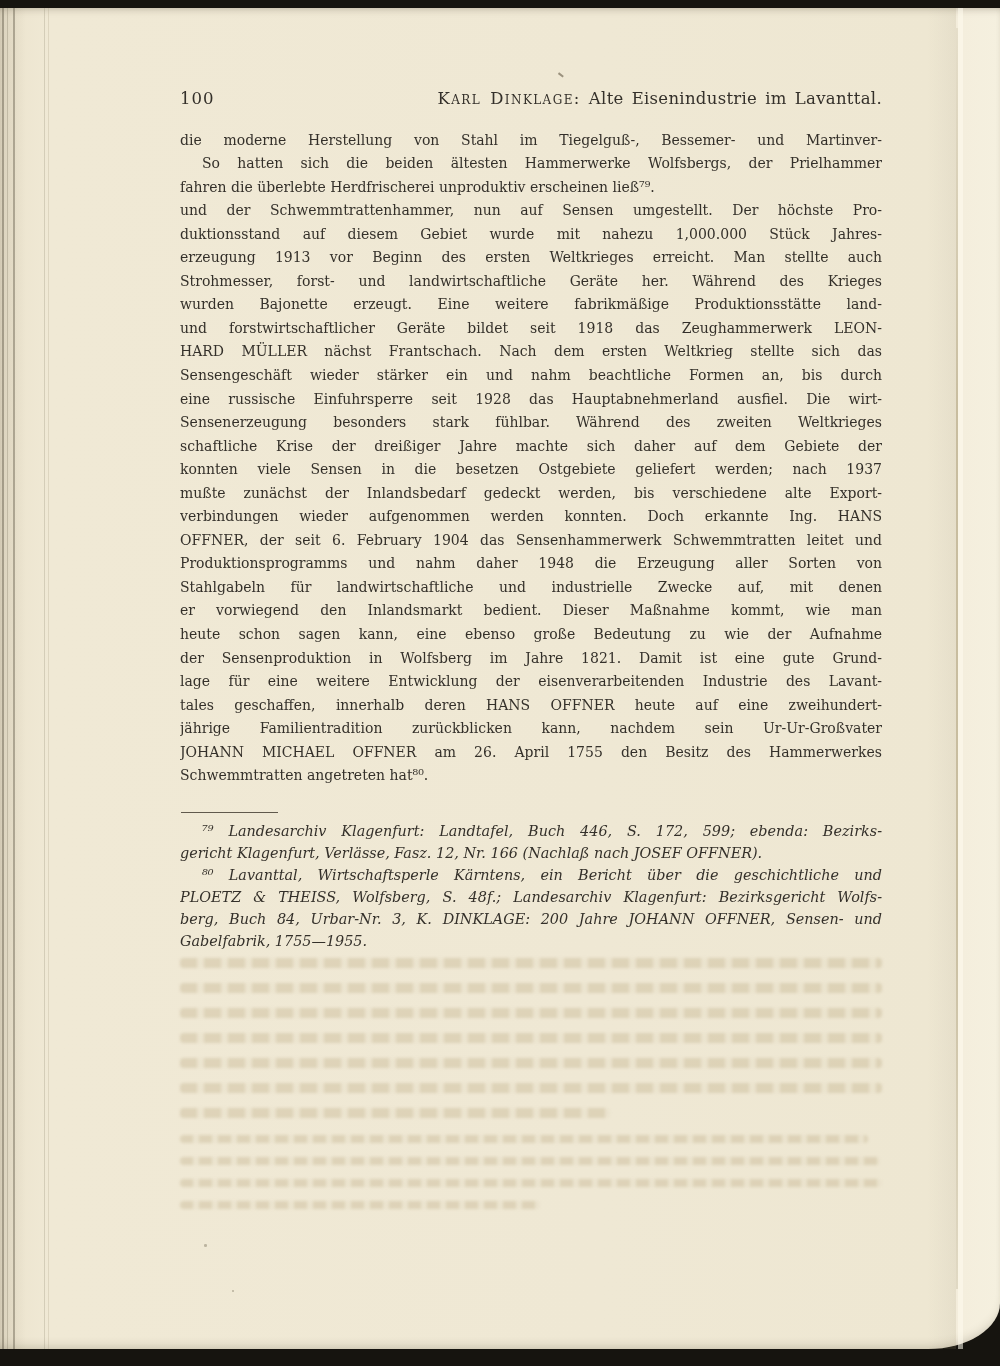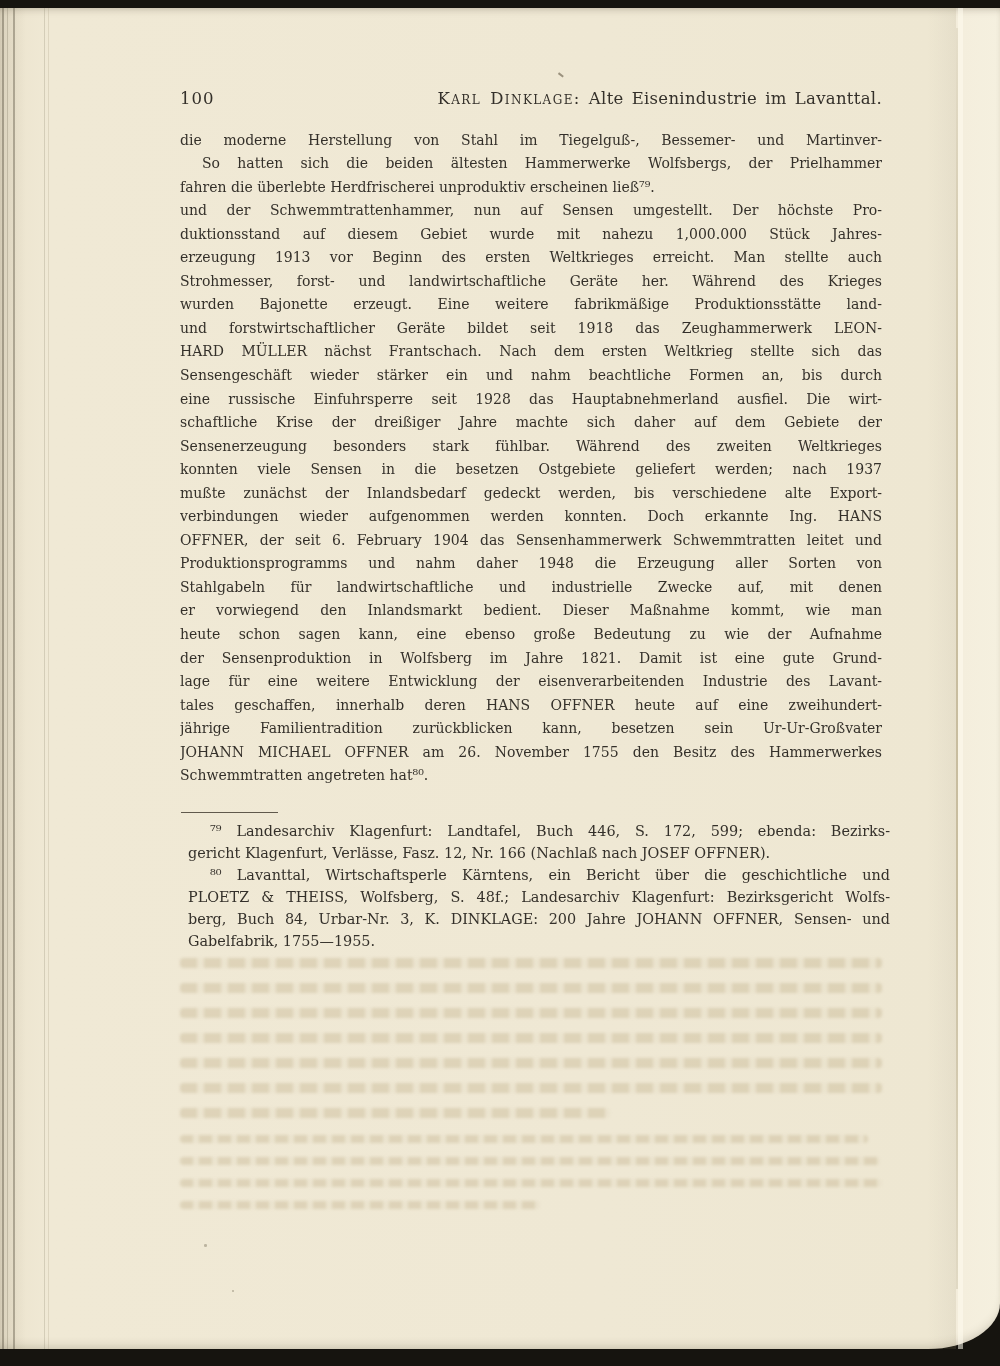--- a/index.html
+++ b/index.html
@@ -46,21 +46,21 @@
   .rhead .sc{font-variant:small-caps;letter-spacing:1.4px;}
 
   
   #body-lines{position:absolute;left:180px;top:120.5px;width:702px;font-size:14px;color:var(--ink);}
   #body-lines .bl{height:23.55px;line-height:23.55px;text-align:justify;text-align-last:justify;overflow:hidden;}
   #body-lines .bl.end{text-align-last:left;}
   .indent{text-indent:22px;}
 
   
   .footrule{position:absolute;left:181px;top:804px;width:97px;border-top:1.4px solid rgba(70,64,52,.85);}
-  #footnote-lines{position:absolute;left:188px;top:812px;width:702px;font-size:14.4px;color:var(--ink);}
+  #footnote-lines{position:absolute;left:180px;top:812px;width:702px;font-size:14.4px;color:var(--ink);font-style:italic;}
   #footnote-lines .fl{height:22px;line-height:22px;text-align:justify;text-align-last:justify;overflow:hidden;}
   #footnote-lines .fl.end{text-align-last:left;}
 
   
   #ghosts{position:absolute;left:180px;top:0;width:702px;height:100%;filter:blur(1.6px);}
   .ghost{position:absolute;left:0;height:10px;border-radius:4px;
     background:repeating-linear-gradient(90deg,rgba(172,150,104,.26) 0 17px,rgba(172,150,104,.05) 17px 24px);}
   .ghost.small{height:8px;
     background:repeating-linear-gradient(90deg,rgba(166,143,96,.24) 0 13px,rgba(166,143,96,.05) 13px 19px);}
 
@@ -111,35 +111,35 @@
         <div class="bl end">fahren die überlebte Herdfrischerei unproduktiv erscheinen ließ⁷⁹.</div>
         <div class="bl">und der Schwemmtrattenhammer, nun auf Sensen umgestellt. Der höchste Pro-</div>
         <div class="bl">duktionsstand auf diesem Gebiet wurde mit nahezu 1,000.000 Stück Jahres-</div>
         <div class="bl">erzeugung 1913 vor Beginn des ersten Weltkrieges erreicht. Man stellte auch</div>
         <div class="bl">Strohmesser, forst- und landwirtschaftliche Geräte her. Während des Krieges</div>
         <div class="bl">wurden Bajonette erzeugt. Eine weitere fabrikmäßige Produktionsstätte land-</div>
         <div class="bl">und forstwirtschaftlicher Geräte bildet seit 1918 das Zeughammerwerk LEON-</div>
         <div class="bl">HARD MÜLLER nächst Frantschach. Nach dem ersten Weltkrieg stellte sich das</div>
         <div class="bl">Sensengeschäft wieder stärker ein und nahm beachtliche Formen an, bis durch</div>
         <div class="bl">eine russische Einfuhrsperre seit 1928 das Hauptabnehmerland ausfiel. Die wirt-</div>
+        <div class="bl">Sensenerzeugung besonders stark fühlbar. Während des zweiten Weltkrieges</div>
         <div class="bl">schaftliche Krise der dreißiger Jahre machte sich daher auf dem Gebiete der</div>
-        <div class="bl">Sensenerzeugung besonders stark fühlbar. Während des zweiten Weltkrieges</div>
         <div class="bl">konnten viele Sensen in die besetzen Ostgebiete geliefert werden; nach 1937</div>
         <div class="bl">mußte zunächst der Inlandsbedarf gedeckt werden, bis verschiedene alte Export-</div>
         <div class="bl">verbindungen wieder aufgenommen werden konnten. Doch erkannte Ing. HANS</div>
         <div class="bl">OFFNER, der seit 6. February 1904 das Sensenhammerwerk Schwemmtratten leitet und</div>
         <div class="bl">Produktionsprogramms und nahm daher 1948 die Erzeugung aller Sorten von</div>
         <div class="bl">Stahlgabeln für landwirtschaftliche und industrielle Zwecke auf, mit denen</div>
         <div class="bl">er vorwiegend den Inlandsmarkt bedient. Dieser Maßnahme kommt, wie man</div>
         <div class="bl">heute schon sagen kann, eine ebenso große Bedeutung zu wie der Aufnahme</div>
         <div class="bl">der Sensenproduktion in Wolfsberg im Jahre 1821. Damit ist eine gute Grund-</div>
         <div class="bl">lage für eine weitere Entwicklung der eisenverarbeitenden Industrie des Lavant-</div>
         <div class="bl">tales geschaffen, innerhalb deren HANS OFFNER heute auf eine zweihundert-</div>
-        <div class="bl">jährige Familientradition zurückblicken kann, besetzen sein Ur-Ur-Großvater</div>
-        <div class="bl">JOHANN MICHAEL OFFNER am 26. November 1755 den Besitz des Hammerwerkes</div>
+        <div class="bl">jährige Familientradition zurückblicken kann, nachdem sein Ur-Ur-Großvater</div>
+        <div class="bl">JOHANN MICHAEL OFFNER am 26. April 1755 den Besitz des Hammerwerkes</div>
         <div class="bl end">Schwemmtratten angetreten hat⁸⁰.</div>
       </div>
 
     <div class="footrule"></div>
     <div id="footnote-lines">
         <div class="fl indent">⁷⁹ Landesarchiv Klagenfurt: Landtafel, Buch 446, S. 172, 599; ebenda: Bezirks-</div>
         <div class="fl end">gericht Klagenfurt, Verlässe, Fasz. 12, Nr. 166 (Nachlaß nach JOSEF OFFNER).</div>
         <div class="fl indent">⁸⁰ Lavanttal, Wirtschaftsperle Kärntens, ein Bericht über die geschichtliche und</div>
         <div class="fl">PLOETZ &amp; THEISS, Wolfsberg, S. 48f.; Landesarchiv Klagenfurt: Bezirksgericht Wolfs-</div>
         <div class="fl">berg, Buch 84, Urbar-Nr. 3, K. DINKLAGE: 200 Jahre JOHANN OFFNER, Sensen- und</div>

